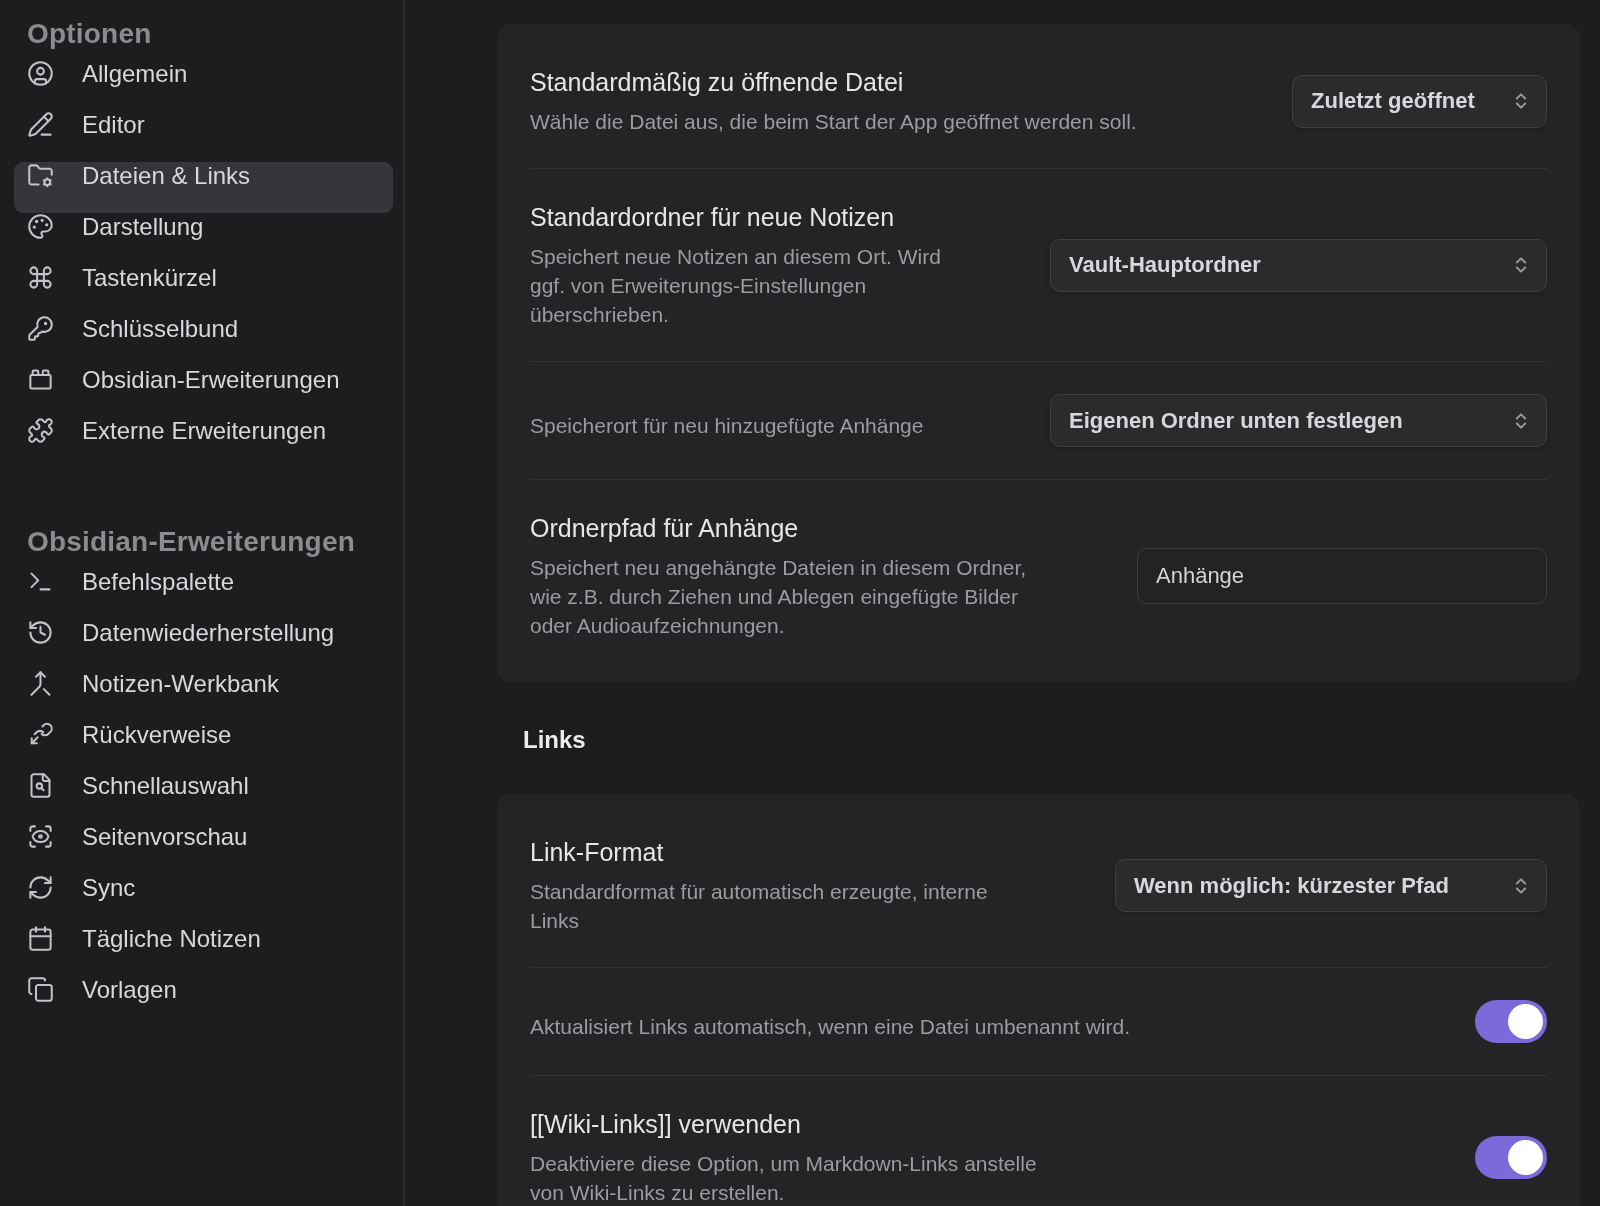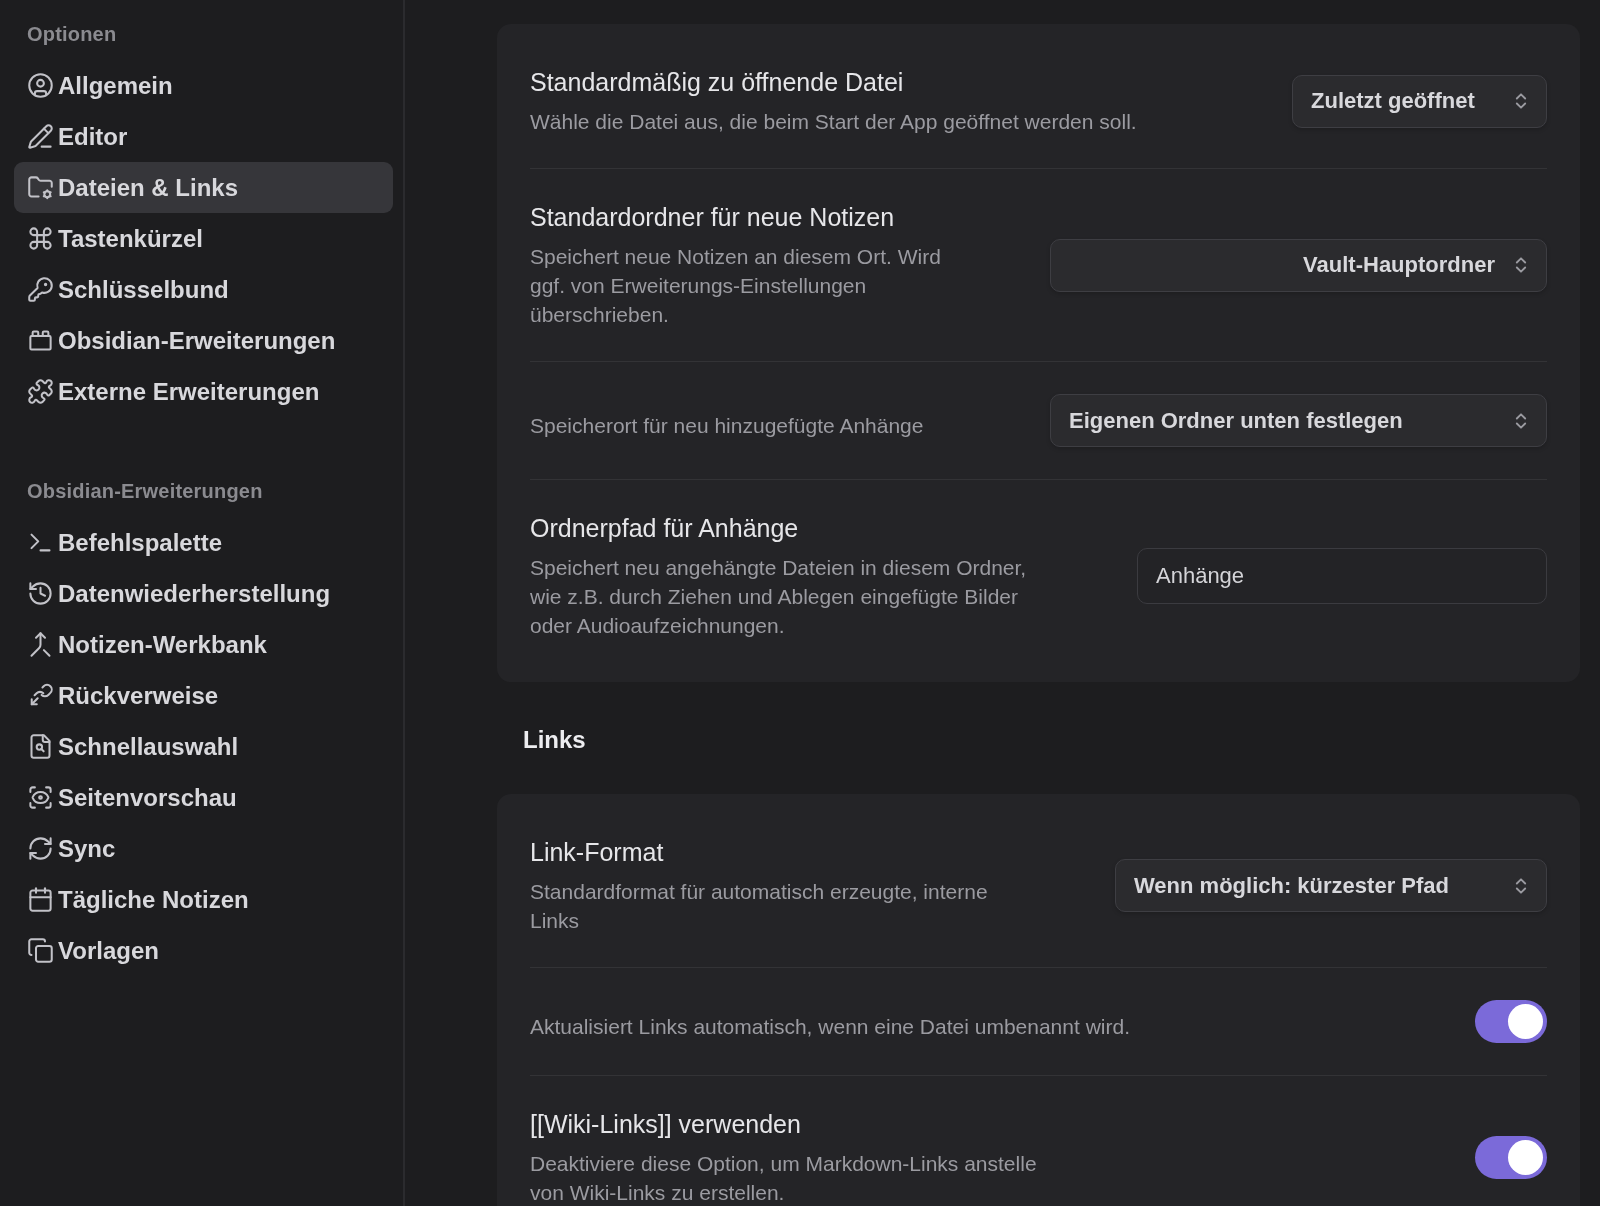--- a/index.html
+++ b/index.html
@@ -12,30 +12,29 @@
   .app{display:flex;width:100%;height:100%}
 
   
   .sidebar{
     width:405px;flex:none;box-sizing:border-box;
     border-right:2px solid #2b2b2e;
     padding-top:22px;
     background:#1d1d1f;
   }
   .side-header{
-    font-size:20px;font-weight:700;color:#8b8b90;
+    font-size:28px;font-weight:700;color:#8b8b90;
     line-height:24px;padding:0 27px;margin-bottom:14px;
     letter-spacing:.2px;
   }
   .side-header.second{margin-top:62px}
   .side-item{
     height:51px;margin:0 10px 0 14px;border-radius:9px;
-    display:flex;align-items:center;gap:4px;padding-left:13px;
+    display:flex;gap:28px;padding-left:13px;
     cursor:default;
-    font-weight:bold;
   }
   .side-item.selected{background:#36363a}
   .side-item .icn{width:27px;height:27px;flex:none;color:#c2c2c8;display:flex}
   .side-item .icn svg{width:100%;height:100%}
   .side-label{font-size:24px;color:#d8d8dc;white-space:nowrap}
 
   
   .content{flex:1;box-sizing:border-box;padding:24px 20px 0 92px;overflow:hidden}
   .card{background:#242427;border-radius:14px;padding:10px 33px}
   .setting{
@@ -117,20 +116,32 @@
             <path d="m15.8 19.28-.9.52"></path>
             <path d="m14.9 16.2.9.52"></path>
             <path d="m20.2 19.28.9.52"></path>
           </svg>
         </span>
         <span class="side-label">Dateien &amp; Links</span>
       </div>
       <div class="side-item">
         <span class="icn">
           <svg viewBox="0 0 24 24" fill="none" stroke="currentColor" stroke-width="1.8" stroke-linecap="round" stroke-linejoin="round">
+            <path d="M12 2C6.5 2 2 6.5 2 12s4.5 10 10 10c.93 0 1.65-.75 1.65-1.69 0-.44-.18-.84-.44-1.13-.29-.29-.44-.65-.44-1.12a1.64 1.64 0 0 1 1.67-1.67h2c3.05 0 5.55-2.5 5.55-5.55C21.97 6.01 17.46 2 12 2"></path>
+            <circle cx="13.5" cy="6.5" r=".6" fill="currentColor"></circle>
+            <circle cx="17.5" cy="10.5" r=".6" fill="currentColor"></circle>
+            <circle cx="8.5" cy="7.5" r=".6" fill="currentColor"></circle>
+            <circle cx="6.5" cy="12.5" r=".6" fill="currentColor"></circle>
+          </svg>
+        </span>
+        <span class="side-label">Darstellung</span>
+      </div>
+      <div class="side-item">
+        <span class="icn">
+          <svg viewBox="0 0 24 24" fill="none" stroke="currentColor" stroke-width="1.8" stroke-linecap="round" stroke-linejoin="round">
             <path d="M15 6v12a3 3 0 1 0 3-3H6a3 3 0 1 0 3 3V6a3 3 0 1 0-3 3h12a3 3 0 1 0-3-3"></path>
           </svg>
         </span>
         <span class="side-label">Tastenkürzel</span>
       </div>
       <div class="side-item">
         <span class="icn">
           <svg viewBox="0 0 24 24" fill="none" stroke="currentColor" stroke-width="1.8" stroke-linecap="round" stroke-linejoin="round">
             <path d="M2.59 17.41A2 2 0 0 0 2 18.83V21a1 1 0 0 0 1 1h3a1 1 0 0 0 1-1v-1a1 1 0 0 1 1-1h1a1 1 0 0 0 1-1v-1a1 1 0 0 1 1-1h.17a2 2 0 0 0 1.42-.59l.81-.81a6.5 6.5 0 1 0-4-4z"></path>
             <circle cx="16.5" cy="7.5" r=".6" fill="currentColor"></circle>
@@ -270,21 +281,21 @@
             </span>
           </div>
         </div>
         <div class="setting">
           <div class="setting-info">
             <div class="setting-title">Standardordner für neue Notizen</div>
             <div class="setting-desc">Speichert neue Notizen an diesem Ort. Wird
 ggf. von Erweiterungs-Einstellungen
 überschrieben.</div>
           </div>
-          <div class="select" style="width: 497px; justify-content: flex-end;">
+          <div class="select" style="width: 497px;">
             <span>Vault-Hauptordner</span>
             <span class="chev">
               <svg viewBox="0 0 24 24" fill="none" stroke="currentColor" stroke-width="2.2" stroke-linecap="round" stroke-linejoin="round">
                 <path d="m7 15 5 5 5-5"></path>
                 <path d="m7 9 5-5 5 5"></path>
               </svg>
             </span>
           </div>
         </div>
         <div class="setting">

